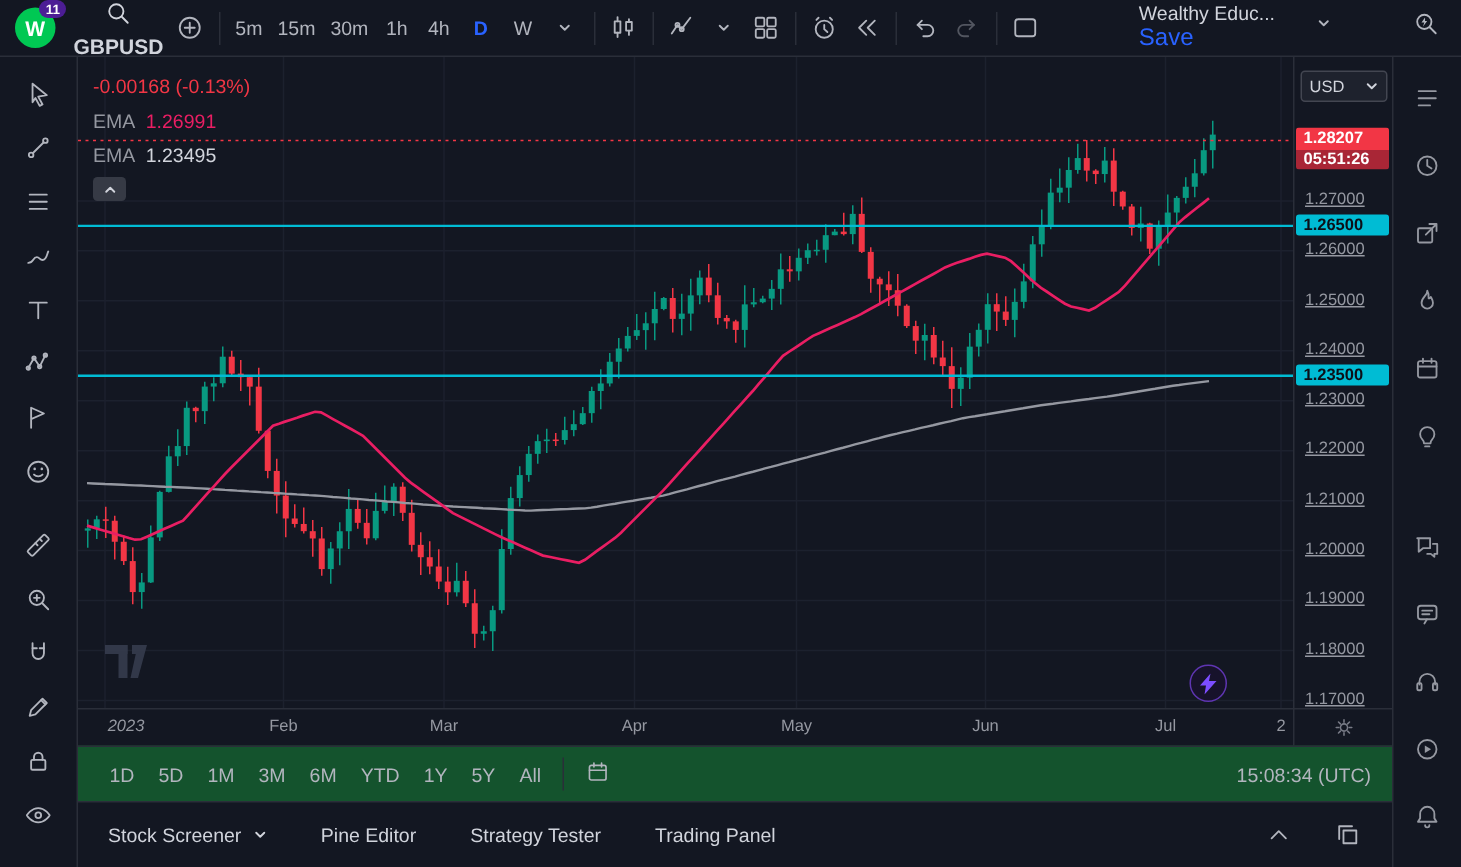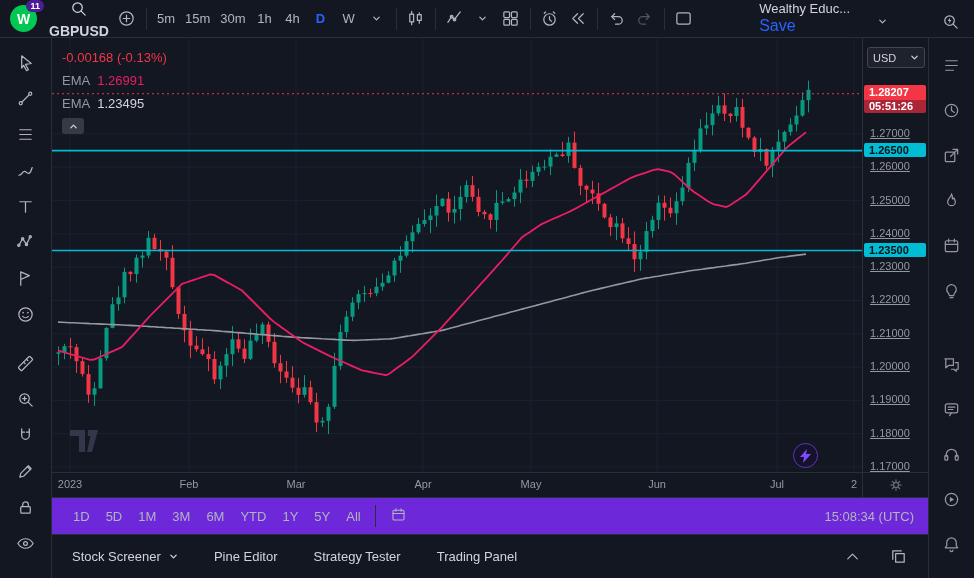--- a/index.html
+++ b/index.html
@@ -10,21 +10,21 @@
 .tb-btn{display:inline-flex;align-items:center;justify-content:center;gap:5px;height:28px;min-width:28px;padding:0 4px;border:0;background:transparent;color:#b2b5be;border-radius:4px;cursor:pointer;}
 .ic{width:19px;height:19px;stroke:currentColor;fill:none;stroke-width:1.3;stroke-linecap:round;stroke-linejoin:round;flex:none;}
 .ic-sm{width:9px;height:9px;stroke:currentColor;fill:none;stroke-width:1.4;stroke-linecap:round;stroke-linejoin:round;flex:none;}
 .avatar{position:relative;width:27px;height:27px;flex:none;border-radius:50%;background:#00c853;color:#fff;font-weight:700;font-size:14px;display:flex;align-items:center;justify-content:center;border:0;cursor:pointer;margin-right:8px;}
 .badge{position:absolute;top:-5px;right:-7px;background:#4c1d95;color:#fff;font-size:9px;font-weight:700;border-radius:8px;padding:1.5px 4px;line-height:1;}
 .symbol-btn{font-weight:700;font-size:14px;color:#d1d4dc;flex-direction:column;}
 .sep{width:1px;height:22px;background:#2a2e39;margin:0 5px;flex:none;}
 .int-btn{padding:0 5px;font-size:13px;}
 .int-btn.active{color:#2962ff;font-weight:700;}
 .dim{opacity:.4;}
-.layout-cluster{display:flex;align-items:flex-end;margin-left:auto;gap:18px;}
+.layout-cluster{display:flex;align-items:flex-start;margin-left:auto;gap:18px;}
 .layout-name{display:flex;flex-direction:column;align-items:flex-start;line-height:1.15;cursor:pointer;}
 .layout-title{font-size:13px;color:#d1d4dc;}
 .save-link{font-size:16px;color:#2962ff;cursor:pointer;}
 .quick-search{margin-left:22px;}
 
 .left-rail{position:absolute;left:0;top:38px;bottom:0;width:52px;border-right:1px solid #2a2e39;background:#131722;display:flex;flex-direction:column;align-items:center;padding-top:8px;gap:3px;z-index:5;}
 .rail-btn{width:33px;height:33px;border:0;border-radius:4px;background:transparent;color:#b2b5be;display:flex;align-items:center;justify-content:center;cursor:pointer;flex:none;}
 .rail-gap{height:10px;flex:none;}
 
 .right-rail{position:absolute;right:0;top:38px;bottom:0;width:46px;border-left:1px solid #2a2e39;background:#131722;display:flex;flex-direction:column;align-items:center;padding-top:13px;gap:17px;z-index:5;}
@@ -49,21 +49,21 @@
 .axis-tag{position:absolute;left:1px;width:62px;font-size:11px;font-weight:700;color:#0c1018;background:#00bcd4;padding:1px 5px;border-radius:2px;z-index:2;}
 .last-tag{position:absolute;left:1px;width:62px;border-radius:2px;overflow:hidden;font-size:11px;font-weight:700;z-index:3;}
 .last-price{background:#f23645;color:#fff;padding:1.5px 5px;}
 .countdown{background:#a92636;color:#fff;padding:0 5px 1.5px;}
 
 .time-axis{position:absolute;left:52px;top:472px;width:810px;height:25px;border-top:1px solid #2a2e39;background:#131722;z-index:4;}
 .time-label{position:absolute;top:5px;transform:translateX(-50%);font-size:11px;color:#9598a1;white-space:nowrap;}
 .axis-corner{position:absolute;left:862px;top:472px;width:66px;height:25px;border-top:1px solid #2a2e39;border-left:1px solid #2a2e39;background:#131722;display:flex;align-items:center;justify-content:center;color:#787b86;z-index:4;}
 .corner-btn{border:0;background:none;color:#787b86;width:22px;height:22px;display:flex;align-items:center;justify-content:center;cursor:pointer;}
 
-.range-row{position:absolute;left:52px;top:497px;width:876px;height:37px;border-top:1px solid #2a2e39;background:#6d28d9;display:flex;align-items:center;padding:0 10px 0 14px;gap:2px;z-index:4;}
+.range-row{position:absolute;left:52px;top:497px;width:876px;height:37px;border-top:1px solid #2a2e39;background:#14532d;display:flex;align-items:center;padding:0 10px 0 14px;gap:2px;z-index:4;}
 .range-btn{border:0;background:none;color:#b2b5be;font-size:13px;padding:4px 7px;border-radius:4px;cursor:pointer;}
 .clock{margin-left:auto;color:#b2b5be;font-size:13px;margin-right:4px;cursor:pointer;}
 
 .footer{position:absolute;left:52px;top:534px;width:876px;height:44px;border-top:1px solid #2a2e39;background:#131722;display:flex;align-items:center;gap:36px;padding:0 16px 0 20px;z-index:4;}
 .ftab{display:flex;align-items:center;gap:8px;color:#d1d4dc;font-size:13px;cursor:pointer;background:none;border:0;}
 .footer-icons{margin-left:auto;display:flex;gap:18px;align-items:center;}
 </style>
 </head>
 <body>
 
@@ -604,21 +604,21 @@
       <div class="axis-label" style="top: 288.773px;">1.21000</div>
       <div class="axis-label" style="top: 322.081px;">1.20000</div>
       <div class="axis-label" style="top: 355.388px;">1.19000</div>
       <div class="axis-label" style="top: 388.696px;">1.18000</div>
       <div class="axis-label" style="top: 422.004px;">1.17000</div>
       <div class="axis-tag" style="top: 104.58px;">1.26500</div>
       <div class="axis-tag" style="top: 204.503px;">1.23500</div>
     </div>
 
   <div class="time-axis" id="time-axis">
-      <span class="time-label" style="left: 18px;">2023</span>
+      <span class="time-label" style="left: 32px; font-style: italic;">2023</span>
       <span class="time-label" style="left: 137px;">Feb</span>
       <span class="time-label" style="left: 244px;">Mar</span>
       <span class="time-label" style="left: 371px;">Apr</span>
       <span class="time-label" style="left: 479px;">May</span>
       <span class="time-label" style="left: 605px;">Jun</span>
       <span class="time-label" style="left: 725px;">Jul</span>
       <span class="time-label" style="left: 802px;">2</span>
     </div>
   <div class="axis-corner">
     <button class="corner-btn">

